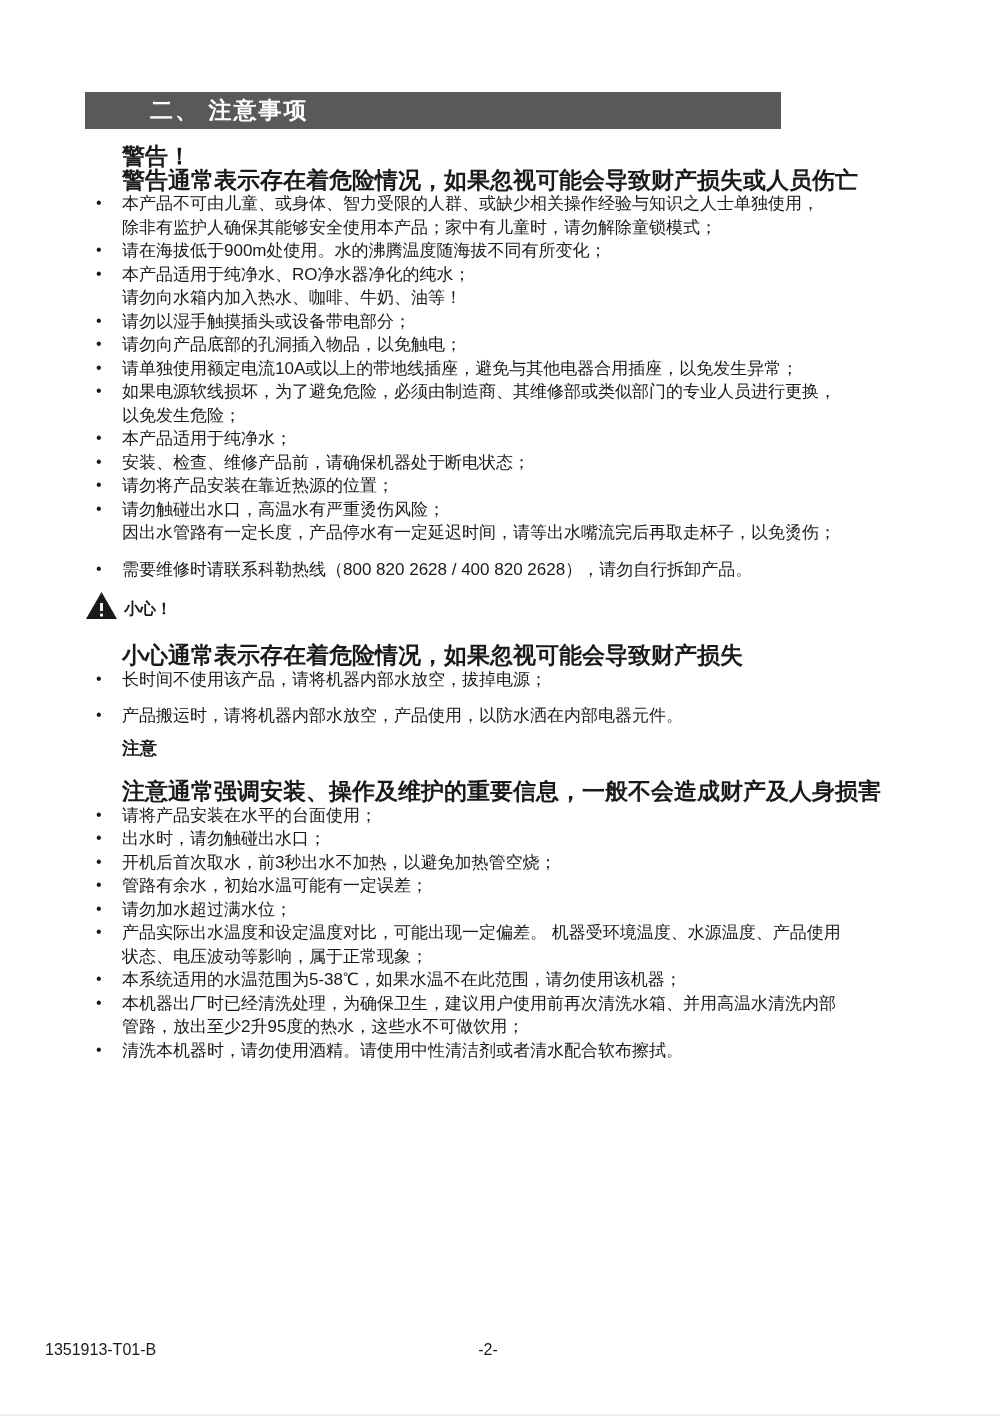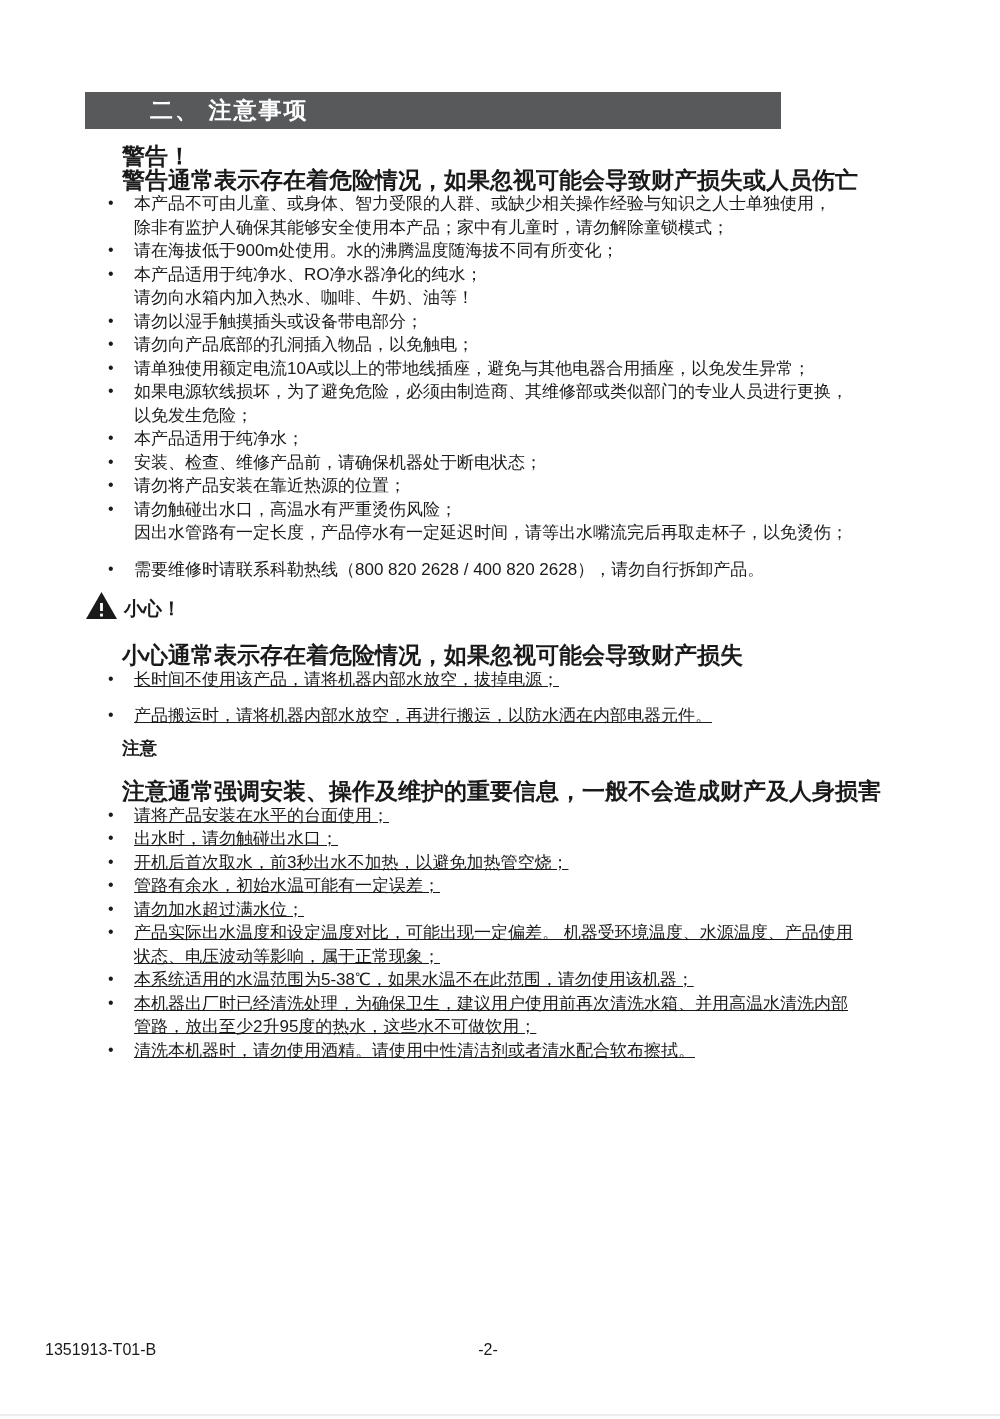--- a/index.html
+++ b/index.html
@@ -37,41 +37,40 @@
   }
   .lead { font-weight: bold; font-size: 23px; }
   ul.bullets {
     list-style: none;
     margin: 0;
     padding: 0;
   }
   ul.bullets li {
     position: relative;
     white-space: pre-line;
-    margin-left: 12px;
   }
   ul.bullets li::before {
     content: "\2022";
     position: absolute;
     left: -26px;
     top: -1px;
     font-size: 16px;
   }
   .mt16 { margin-top: 16px; }
-  .mt14 { margin-top: 14px; text-decoration: underline; }
+  .mt14 { margin-top: 14px; }
   .gap-before { margin-top: 13px; }
   .caution-head {
     margin-top: 13px;
     margin-left: -36px;
     display: flex;
     align-items: center;
     gap: 7px;
     height: 30px;
   }
-  .caution-head .title { font-weight: bold; font-size: 19px; }
+  .caution-head .title { font-weight: bold; font-size: 16px; }
   .sub-block { margin-top: 20px; }
   .notice-title { margin-top: 9px; font-weight: bold; font-size: 17.5px; }
   .footer {
     position: absolute;
     top: 1341px;
     left: 0;
     width: 976px;
     height: 22px;
     font-size: 16px;
   }
@@ -122,21 +121,21 @@
         <path d="M15.5 0 L31 27 L0 27 Z" fill="#1a1a1a"></path>
         <rect x="14.1" y="11" width="2.8" height="8" fill="#ffffff"></rect>
         <rect x="14.1" y="21.6" width="2.8" height="2.9" fill="#ffffff"></rect>
       </svg>
     </span>
     <span class="title">小心！</span>
   </div>
   <div class="lead sub-block">小心通常表示存在着危险情况，如果忽视可能会导致财产损失</div>
   <ul class="bullets mt14">
       <li>长时间不使用该产品，请将机器内部水放空，拔掉电源；</li>
-      <li class="gap-before">产品搬运时，请将机器内部水放空，再进行搬运，以防水洒在内部电器元件。</li>
+      <li class="gap-before">产品搬运时，请将机器内部水放空，产品使用，以防水洒在内部电器元件。</li>
     </ul>
 
   <div class="notice-title">注意</div>
   <div class="lead sub-block">注意通常强调安装、操作及维护的重要信息，一般不会造成财产及人身损害</div>
   <ul class="bullets mt14">
       <li>请将产品安装在水平的台面使用；</li>
       <li>出水时，请勿触碰出水口；</li>
       <li>开机后首次取水，前3秒出水不加热，以避免加热管空烧；</li>
       <li>管路有余水，初始水温可能有一定误差；</li>
       <li>请勿加水超过满水位；</li>

